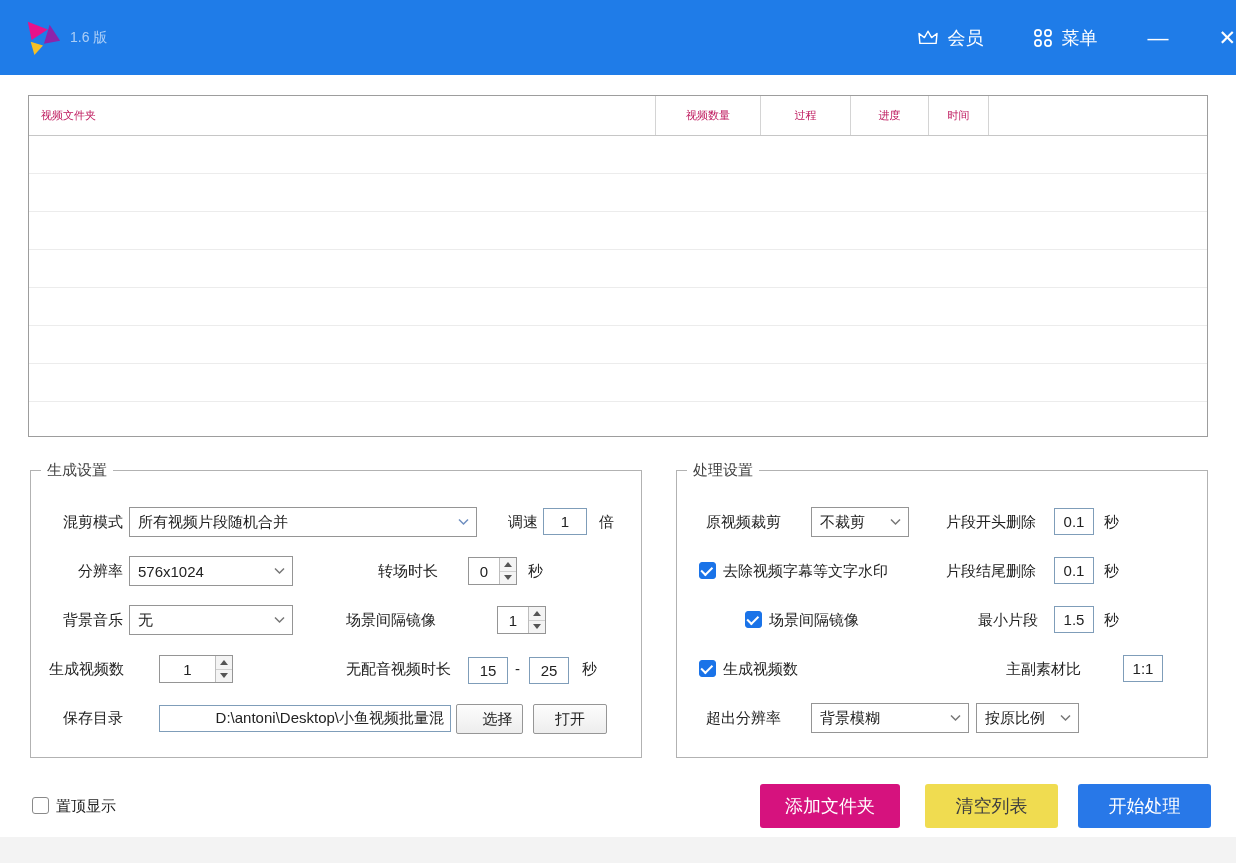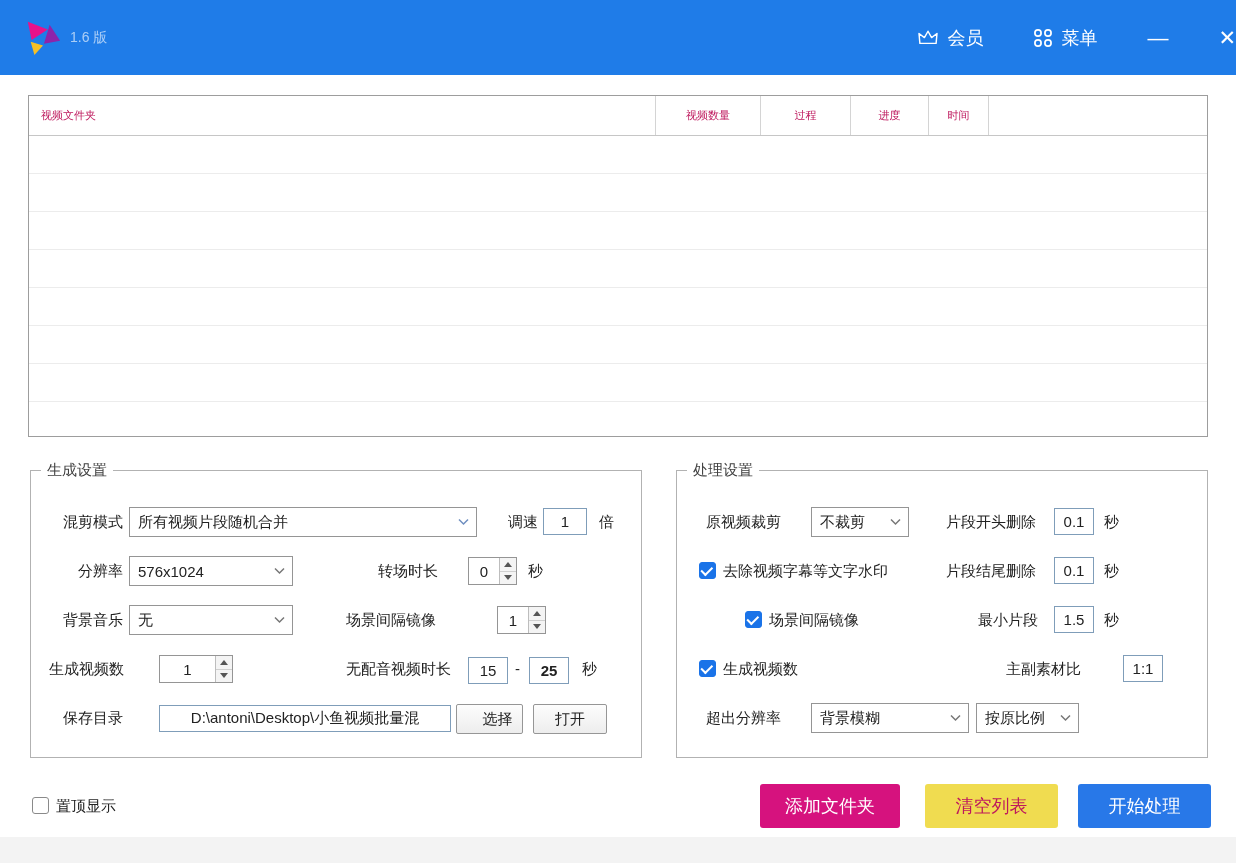--- a/index.html
+++ b/index.html
@@ -30,40 +30,40 @@
   .gb-left  { left:30px;  top:470px; width:612px; height:288px; }
   .gb-right { left:676px; top:470px; width:532px; height:288px; }
   .legend { position:absolute; top:-10px; left:10px; background:#fff; padding:0 6px; font-size:15px; color:#404040; white-space:nowrap; }
   .lbl { position:absolute; font-size:15px; color:#222; white-space:nowrap; line-height:16px; }
 
   .select { height:30px; border:1px solid #959595; background:#fff; display:flex; align-items:center; padding:0 22px 0 8px; font-size:15px; color:#222; position:absolute; overflow:hidden; cursor:default; }
   .select .sel-text { white-space:nowrap; overflow:hidden; }
   .select .chev { position:absolute; right:7px; top:50%; transform:translateY(-50%); display:flex; }
 
   .tinput { position:absolute; height:27px; border:1px solid #7f9db9; background:#fff; text-align:center; font-size:15px; color:#222; outline:none; }
-  .tinput.left { text-align:center; padding:8px 6px; }
+  .tinput.left { text-align:right; padding:8px 6px; }
 
   .spin { position:absolute; height:28px; border:1px solid #959595; background:#fff; display:flex; }
   .spin input { flex:1; border:none; outline:none; text-align:center; font-size:15px; color:#222; width:100%; min-width:0; background:transparent; }
   .spin .arrows { width:17px; border-left:1px solid #bdbdbd; display:flex; flex-direction:column; }
   .spin .arr { flex:1; display:flex; align-items:center; justify-content:center; cursor:pointer; background:#f4f4f4; }
   .spin .arr + .arr { border-top:1px solid #cfcfcf; }
   .tri-up { width:0; height:0; border-left:4px solid transparent; border-right:4px solid transparent; border-bottom:5px solid #555; }
   .tri-down { width:0; height:0; border-left:4px solid transparent; border-right:4px solid transparent; border-top:5px solid #555; }
 
   .btn-sm { position:absolute; height:30px; border:1px solid #969696; background:linear-gradient(#fdfdfd,#ededed); font-size:15px; color:#222; display:flex; align-items:center; justify-content:center; cursor:pointer; white-space:nowrap; border-radius:2px; }
 
   .checkbox { position:absolute; width:17px; height:17px; border:1px solid #8a8a8a; border-radius:3px; background:#fff; display:flex; align-items:center; justify-content:center; cursor:pointer; }
   .checkbox.checked { background:#1a73e8; border-color:#1a73e8; }
   .checkbox.checked::after { content:""; width:9px; height:5px; border-left:2px solid #fff; border-bottom:2px solid #fff; transform:rotate(-45deg) translate(0,-1px); }
 
   
   .big-btn { position:absolute; top:784px; height:44px; border:none; border-radius:3px; font-size:18px; display:flex; align-items:center; justify-content:center; cursor:pointer; white-space:nowrap; font-family:inherit; }
   .btn-add   { left:760px;  width:140px; background:#d6127e; color:#fff; }
-  .btn-clear { left:925px;  width:133px; background:#f0dc50; color:#be185d; }
+  .btn-clear { left:925px;  width:133px; background:#f0dc50; color:#404040; }
   .btn-start { left:1078px; width:133px; background:#2878e8; color:#fff; }
   .bottom-strip { position:absolute; left:0; right:0; bottom:0; height:26px; background:#f3f3f3; }
 </style>
 </head>
 <body>
 
 <div class="window">
 
   <div class="titlebar">
     <div class="logo">
@@ -189,21 +189,21 @@
             <span class="tri-up"></span>
           </div>
         <div class="arr">
             <span class="tri-down"></span>
           </div>
       </div>
     </div>
     <div class="lbl" style="left:315px; top:190px;">无配音视频时长</div>
     <input class="tinput" style="left: 437px; top: 186px; width: 40px;" value="15">
     <div class="lbl" style="left:484px; top:190px;">-</div>
-    <input class="tinput" style="left: 498px; top: 186px; width: 40px; font-weight: bold;" value="25">
+    <input class="tinput" style="left: 498px; top: 186px; width: 40px;" value="25">
     <div class="lbl" style="left:551px; top:190px;">秒</div>
 
     <div class="lbl" style="left:32px; top:239px;">保存目录</div>
     <input class="tinput left" style="left: 128px; top: 234px; width: 292px;" value="D:\antoni\Desktop\小鱼视频批量混">
     <div class="btn-sm" style="left:425px; top:233px; width:67px;padding-left:16px;">选择</div>
     <div class="btn-sm" style="left:502px; top:233px; width:74px;">打开</div>
   </div>
 
   <div class="groupbox gb-right">
     <div class="legend">处理设置</div>

